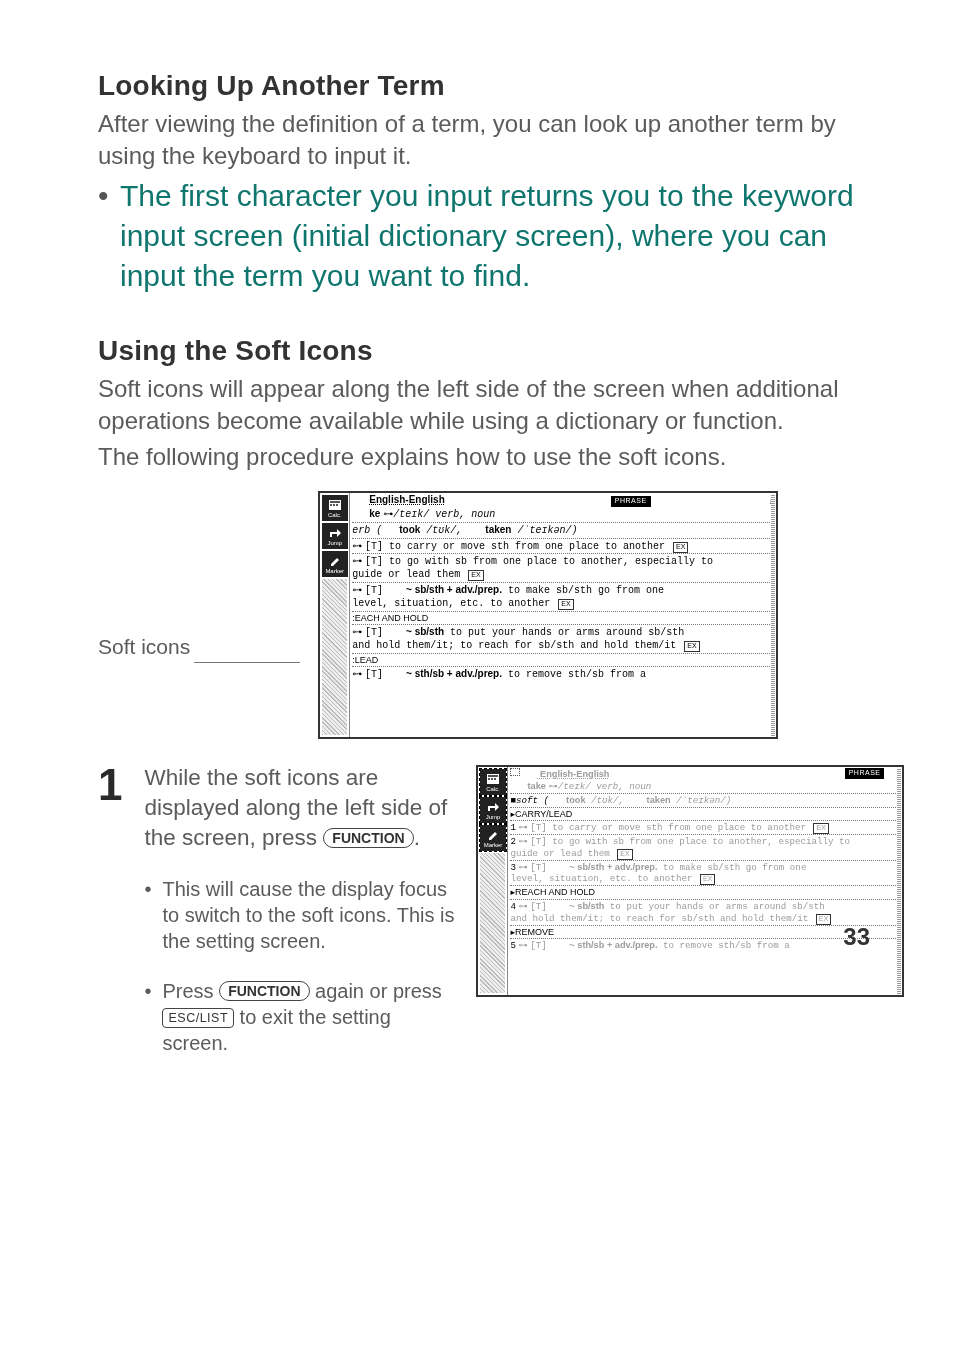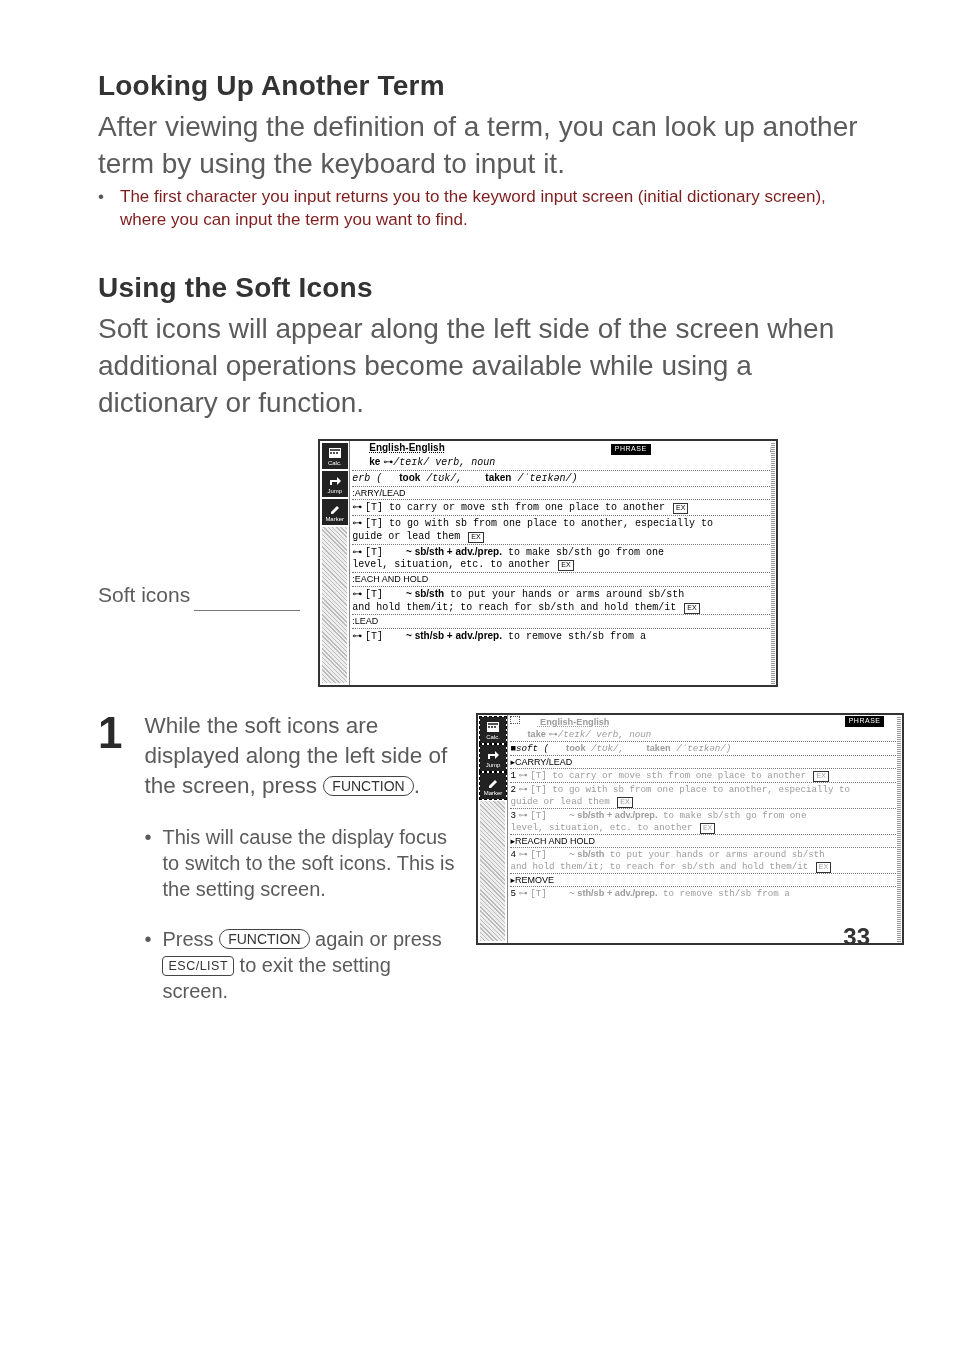--- a/index.html
+++ b/index.html
@@ -1,22 +1,22 @@
 <!DOCTYPE html>
 <html><head>
 <meta charset="utf-8">
 <style>
   * { margin: 0; padding: 0; box-sizing: border-box; }
   html, body { width: 954px; height: 1345px; background: #fff; font-family: Arial, Helvetica, sans-serif; color: #3f3f3f; }
   .page { padding: 70px 82px 34px 98px; position: relative; height: 1003px; }
 
   h2.section { font-size: 28px; font-weight: 700; color: #333; margin-bottom: 6px; letter-spacing: 0.2px; }
-  p.body { font-size: 28px; line-height: 1.33; color: #5b5b5b; margin-bottom: 4px; }
+  p.body { font-size: 24px; line-height: 1.33; color: #5b5b5b; margin-bottom: 4px; }
   ul.bullets { list-style: none; margin-top: 2px; margin-bottom: 22px; }
-  ul.bullets > li { position: relative; padding-left: 22px; font-size: 17px; line-height: 1.33; color: #7f1d1d; }
+  ul.bullets > li { position: relative; padding-left: 22px; font-size: 30px; line-height: 1.33; color: #0f766e; }
   ul.bullets > li::before { content: "•"; position: absolute; left: 0; top: 0; color: #555; }
 
   .section-gap { height: 18px; }
 
   
   .figure-block { margin: 18px 0 24px 0; }
   .figure-row { display: flex; align-items: center; gap: 4px; }
   .soft-label { font-size: 21px; color: #5b5b5b; margin-top: 64px; white-space: nowrap; }
   .pointer-line { flex: 0 0 106px; height: 1px; background: #777; margin-top: 94px; position: relative; }
   .pointer-head { position: absolute; right: -1px; top: -1px; width: 1px; height: 1px; }
@@ -46,21 +46,21 @@
 
   
   .step { display: flex; gap: 22px; align-items: flex-start; margin-top: 10px; }
   .step-num { font-size: 44px; font-weight: 700; color: #2a2a2a; line-height: 1; width: 30px; text-align: right; }
   .step-text { flex: 0 0 310px; }
   .step-text p { font-size: 22.5px; line-height: 1.32; color: #5b5b5b; }
   .step-sub { list-style: none; margin-top: 8px; }
   .step-sub > li { position: relative; padding-left: 18px; font-size: 20px; line-height: 1.3; color: #5b5b5b; margin-bottom: 8px; margin-top: 24px; }
   .step-sub > li::before { content: "•"; position: absolute; left: 0; top: 0; }
 
-  .keycap { display: inline-block; border: 1.6px solid #444; border-radius: 12px; padding: 0 8px; font-size: 14px; font-weight: 400; font-family: Arial; color: #333; position: relative; top: -2px; line-height: 18px; }
+  .keycap { display: inline-block; border: 1.6px solid #444; border-radius: 12px; padding: 0 8px; font-size: 14px; font-weight: 700; font-family: Arial; color: #333; position: relative; top: -2px; line-height: 18px; }
   .keycap.rect { border-radius: 4px; font-weight: 400; font-size: 12.5px; letter-spacing: 0.5px; padding: 0 5px; }
 
   .step-figure { flex: 1; padding-top: 2px; }
 
   
   .lcd-medium .lcd-body { color: #9c9c9c; }
   .lcd-medium .lcd-body .dark { color: #000; }
   .lcd-medium .lcd-iconcol .lcd-icon { filter: none; }
   .lcd-medium .dotbox { display:inline-block; width:10px; height:8px; border:1px dotted #555; vertical-align: 1px; }
 
@@ -76,20 +76,21 @@
   <h2 class="section">Looking Up Another Term</h2>
   <p class="body">After viewing the definition of a term, you can look up another term by using the keyboard to input it.</p>
   <ul class="bullets">
     <li>The first character you input returns you to the keyword input screen (initial dictionary screen), where you can input the term you want to find.</li>
   </ul>
 
   <div class="section-gap"></div>
 
   <h2 class="section">Using the Soft Icons</h2>
   <p class="body">Soft icons will appear along the left side of the screen when additional operations become available while using a dictionary or function.</p>
+  <p class="body">The following procedure explains how to use the soft icons.</p>
 
   <div class="figure-block">
     <div class="figure-row">
       <span class="soft-label">Soft icons</span>
       <div class="pointer-line">
           <span class="pointer-head"></span>
         </div>
       <div style="width:10px"></div>
       <div class="lcd lcd-small">
         <div class="lcd-iconcol">
@@ -118,21 +119,20 @@
             <span class="t">Marker</span>
           </div>
           <div class="hatch"></div>
         </div>
         <div class="lcd-body">
           <span class="arrow-scroll">↓</span>
           <span class="lcd-title hw">English-English</span>
           <span class="lcd-badge">PHRASE</span><br>
           <span class="hw">ke </span><span class="keysym">⊶</span><span class="ipa">/teɪk/</span><span class="ipa"> verb, noun</span>
           <div class="lcd-line"><span class="ipa">erb (</span><span class="hw">took</span><span class="ipa"> /tʊk/, </span><span class="hw">taken</span><span class="ipa"> /ˈteɪkən/)</span></div>
-          <div class="lcd-line cap">:ARRY/LEAD</div>
           <div class="lcd-line"><span class="keysym">⊶ </span><span>[T] to carry or move sth from one place to another</span> <span class="exbox">EX</span></div>
           <div class="lcd-line"><span class="keysym">⊶ </span><span>[T] to go with sb from one place to another, especially to</span></div>
           <div><span>guide or lead them</span> <span class="exbox">EX</span></div>
           <div class="lcd-line"><span class="keysym">⊶ </span><span>[T] </span><span class="hw">~ sb/sth + adv./prep.</span><span> to make sb/sth go from one</span></div>
           <div><span>level, situation, etc. to another</span> <span class="exbox">EX</span></div>
           <div class="lcd-line cap">:EACH AND HOLD</div>
           <div class="lcd-line"><span class="keysym">⊶ </span><span>[T] </span><span class="hw">~ sb/sth</span><span> to put your hands or arms around sb/sth</span></div>
           <div><span>and hold them/it; to reach for sb/sth and hold them/it</span> <span class="exbox">EX</span></div>
           <div class="lcd-line cap">:LEAD</div>
           <div class="lcd-line"><span class="keysym">⊶ </span><span>[T] </span><span class="hw">~ sth/sb + adv./prep.</span><span> to remove sth/sb from a</span></div>

